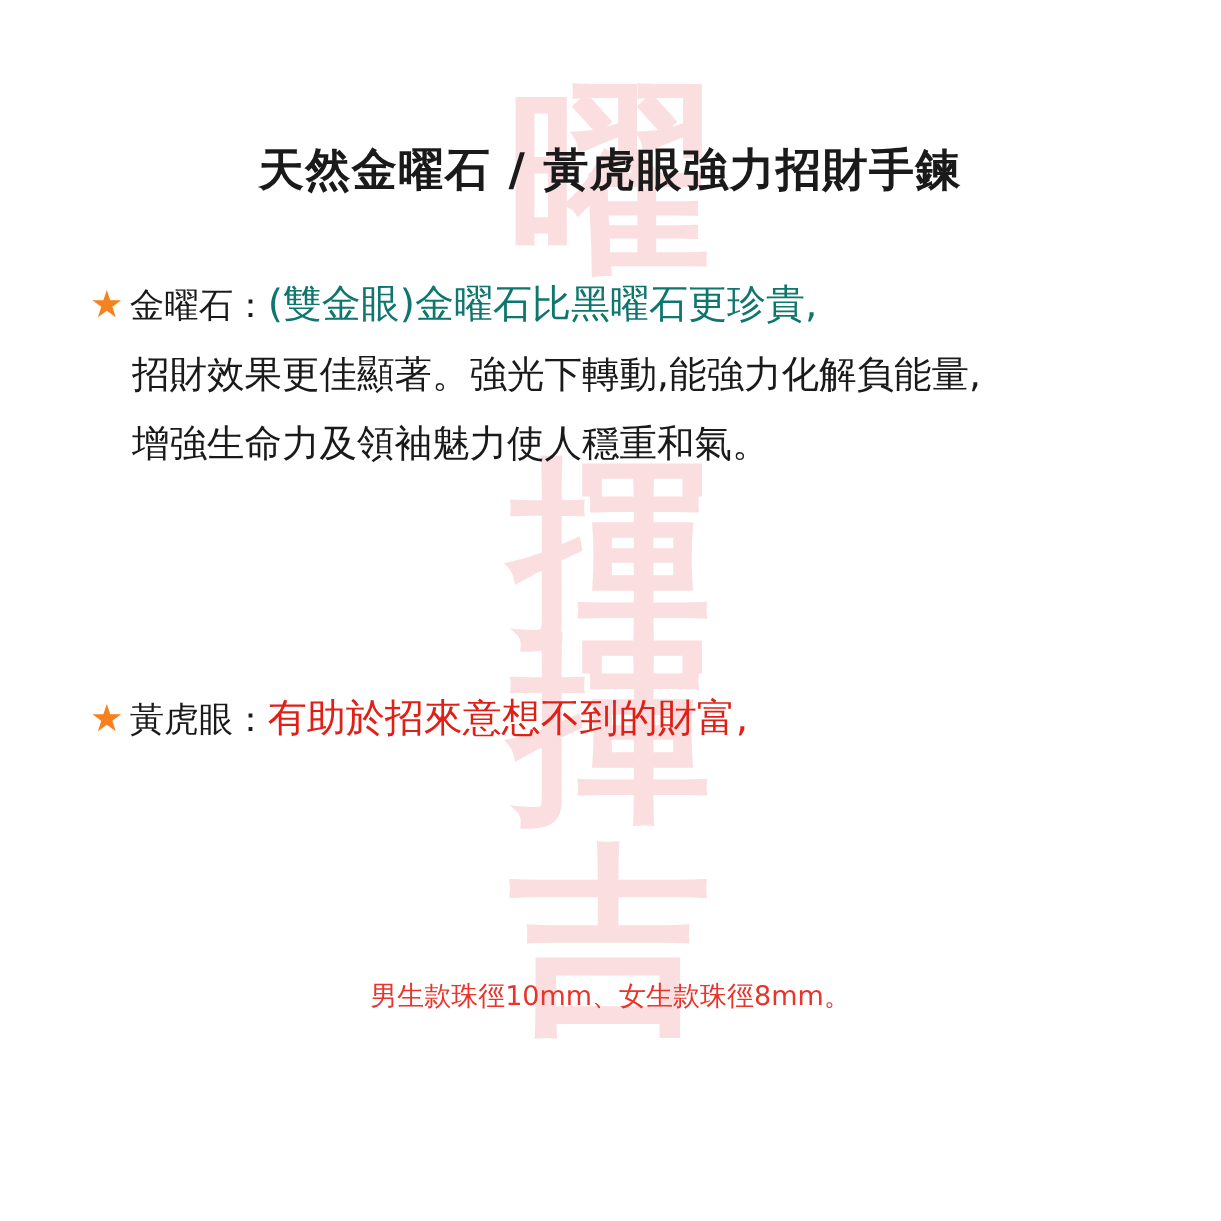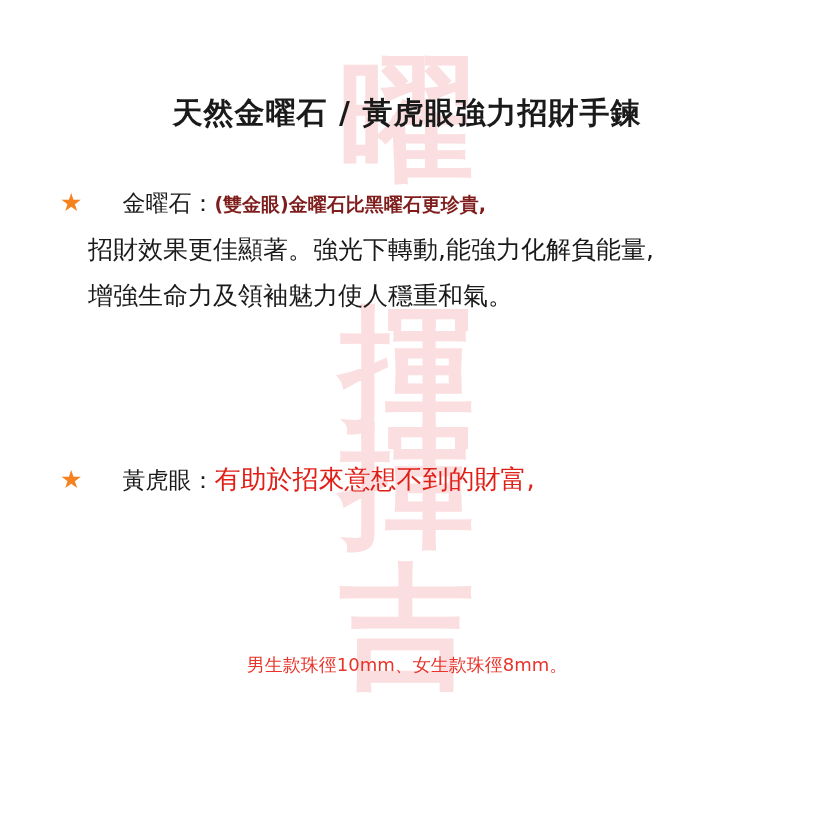--- a/index.html
+++ b/index.html
@@ -81,26 +81,24 @@
   .line.indent { padding-left: 28px; }
 
   .star {
     color: #f5821f;
     font-size: 25px;
     margin-right: 4px;
   }
   .lead-label {
     color: #1a1a1a;
     font-size: 23px;
-    margin-left: 36px;
   }
   .hl-red-light {
-    color: #7f1d1d;
-    font-size: 19px;
-    font-weight: bold;
+    color: #0f766e;
+    font-size: 26px;
   }
   .hl-red-bold {
     color: #e01f17;
     font-weight: 400;
     font-size: 26px;
   }
 
   .footnotes {
     position: absolute;
     top: 648px;

